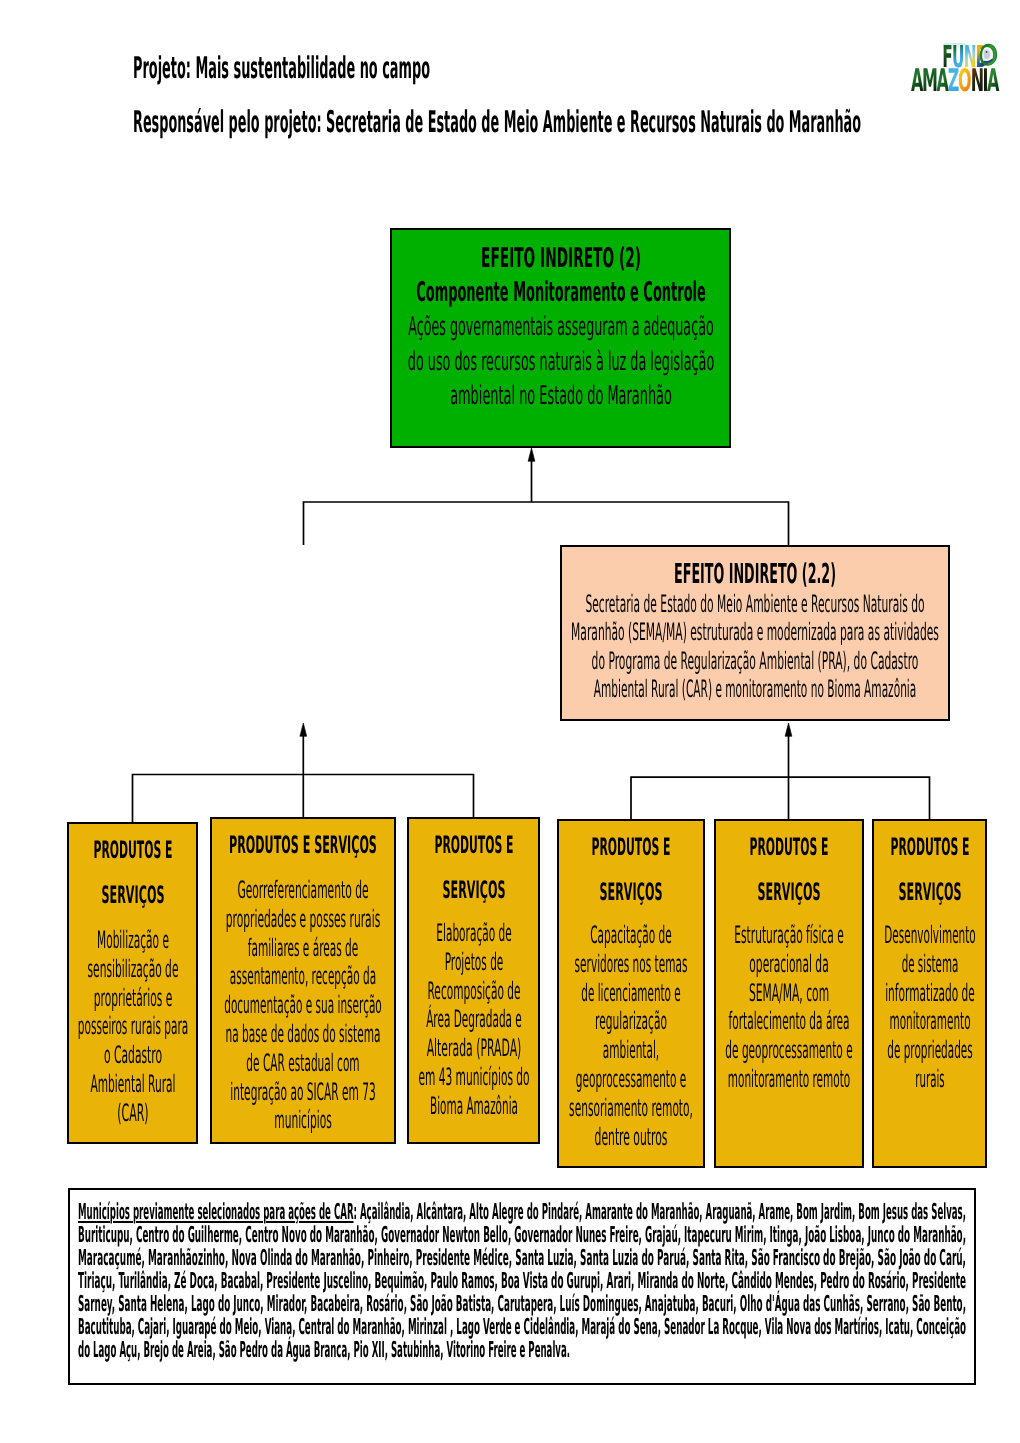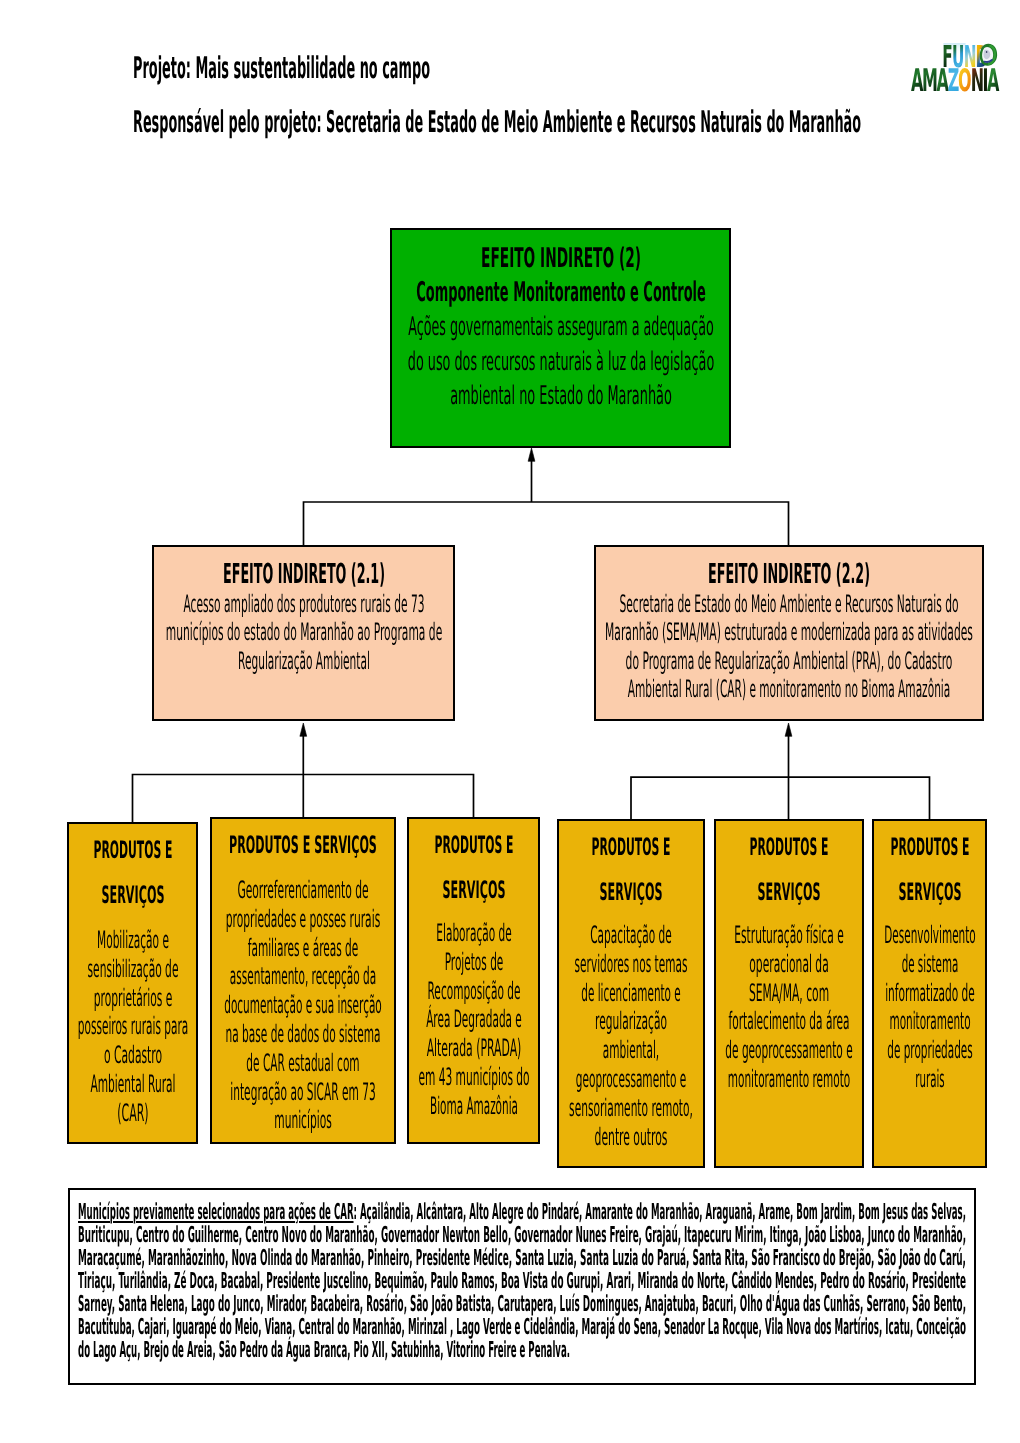--- a/index.html
+++ b/index.html
@@ -19,21 +19,21 @@
   #hdr-line2{top:108px;left:133px;}
 
   
   #logo{position:absolute;left:911px;top:43px;width:91px;height:49px;}
 
   
   .box{position:absolute;border:2px solid #000;box-sizing:border-box;
        text-align:center;}
   #box-green{left:361px;top:228px;width:341px;height:220px;background:#00B000;margin-left:29px;}
   #box-21{left:152px;top:545px;width:303px;height:176px;background:#FBCDAC;}
-  #box-22{left:594px;top:545px;width:390px;height:176px;background:#FBCDAC;}
+  #box-22{left:560px;top:545px;width:390px;height:176px;background:#FBCDAC;}
 
   .bx{background:#eab308;}
   #box-p1{left:67px;top:822px;width:131px;height:322px;}
   #box-p2{left:210px;top:817px;width:186px;height:327px;}
   #box-p3{left:407px;top:817px;width:133px;height:327px;}
   #box-p4{left:557px;top:819px;width:148px;height:349px;}
   #box-p5{left:714px;top:819px;width:150px;height:349px;}
   #box-p6{left:872px;top:819px;width:115px;height:349px;}
 
   #box-note{left:68px;top:1188px;width:908px;height:197px;background:#fff;
@@ -187,26 +187,20 @@
       <polyline points="788.5,777.2 788.5,819" fill="none" stroke="#000" stroke-width="1.7"></polyline>
     </svg>
 
   <div class="box" id="box-green">
       <div class="ln ttl" style="position: absolute; left: 50%; font-size: 27.2px; line-height: 35px; top: 11px; height: 35px; white-space: nowrap; transform: translateX(-50%) scaleX(0.561188);">EFEITO INDIRETO (2)</div>
       <div class="ln ttl" style="position: absolute; left: 50%; font-size: 27.2px; line-height: 34px; top: 46px; height: 34px; white-space: nowrap; transform: translateX(-50%) scaleX(0.530266);">Componente Monitoramento e Controle</div>
       <div class="ln bdy" style="position: absolute; left: 50%; font-size: 25.8px; line-height: 34.5px; top: 80px; height: 34.5px; white-space: nowrap; transform: translateX(-50%) scaleX(0.547833);">Ações governamentais asseguram a adequação</div>
       <div class="ln bdy" style="position: absolute; left: 50%; font-size: 25.8px; line-height: 34.5px; top: 114.5px; height: 34.5px; white-space: nowrap; transform: translateX(-50%) scaleX(0.55111);">do uso dos recursos naturais à luz da legislação</div>
       <div class="ln bdy" style="position: absolute; left: 50%; font-size: 25.8px; line-height: 34.5px; top: 149px; height: 34.5px; white-space: nowrap; transform: translateX(-50%) scaleX(0.555704);">ambiental no Estado do Maranhão</div>
     </div>
-  <div class="box" id="box-21">
-      <div class="ln ttl" style="position: absolute; left: 50%; font-size: 27.5px; line-height: 32px; top: 11px; height: 32px; white-space: nowrap; transform: translateX(-50%) scaleX(0.514286);">EFEITO INDIRETO (2.1)</div>
-      <div class="ln bdy" style="position: absolute; left: 50%; font-size: 24px; line-height: 28.3px; top: 43px; height: 28.3px; white-space: nowrap; transform: translateX(-50%) scaleX(0.493615);">Acesso ampliado dos produtores rurais de 73</div>
-      <div class="ln bdy" style="position: absolute; left: 50%; font-size: 24px; line-height: 28.3px; top: 71.3px; height: 28.3px; white-space: nowrap; transform: translateX(-50%) scaleX(0.496521);">municípios do estado do Maranhão ao Programa de</div>
-      <div class="ln bdy" style="position: absolute; left: 50%; font-size: 24px; line-height: 28.3px; top: 99.6px; height: 28.3px; white-space: nowrap; transform: translateX(-50%) scaleX(0.490647);">Regularização Ambiental</div>
-    </div>
   <div class="box" id="box-22">
       <div class="ln ttl" style="position: absolute; left: 50%; font-size: 27.5px; line-height: 32px; top: 11px; height: 32px; white-space: nowrap; transform: translateX(-50%) scaleX(0.514286);">EFEITO INDIRETO (2.2)</div>
       <div class="ln bdy" style="position: absolute; left: 50%; font-size: 24px; line-height: 28.3px; top: 43px; height: 28.3px; white-space: nowrap; transform: translateX(-50%) scaleX(0.496473);">Secretaria de Estado do Meio Ambiente e Recursos Naturais do</div>
       <div class="ln bdy" style="position: absolute; left: 50%; font-size: 24px; line-height: 28.3px; top: 71.3px; height: 28.3px; white-space: nowrap; transform: translateX(-50%) scaleX(0.496922);">Maranhão (SEMA/MA) estruturada e modernizada para as atividades</div>
       <div class="ln bdy" style="position: absolute; left: 50%; font-size: 24px; line-height: 28.3px; top: 99.6px; height: 28.3px; white-space: nowrap; transform: translateX(-50%) scaleX(0.497519);">do Programa de Regularização Ambiental (PRA), do Cadastro</div>
       <div class="ln bdy" style="position: absolute; left: 50%; font-size: 24px; line-height: 28.3px; top: 127.9px; height: 28.3px; white-space: nowrap; transform: translateX(-50%) scaleX(0.490332);">Ambiental Rural (CAR) e monitoramento no Bioma Amazônia</div>
     </div>
 
   <div class="box bx" id="box-p1">
       <div class="ln ttl" style="position: absolute; left: 50%; font-size: 24px; line-height: 44.6px; top: 4px; height: 44.6px; white-space: nowrap; transform: translateX(-50%) scaleX(0.502634);">PRODUTOS E</div>

